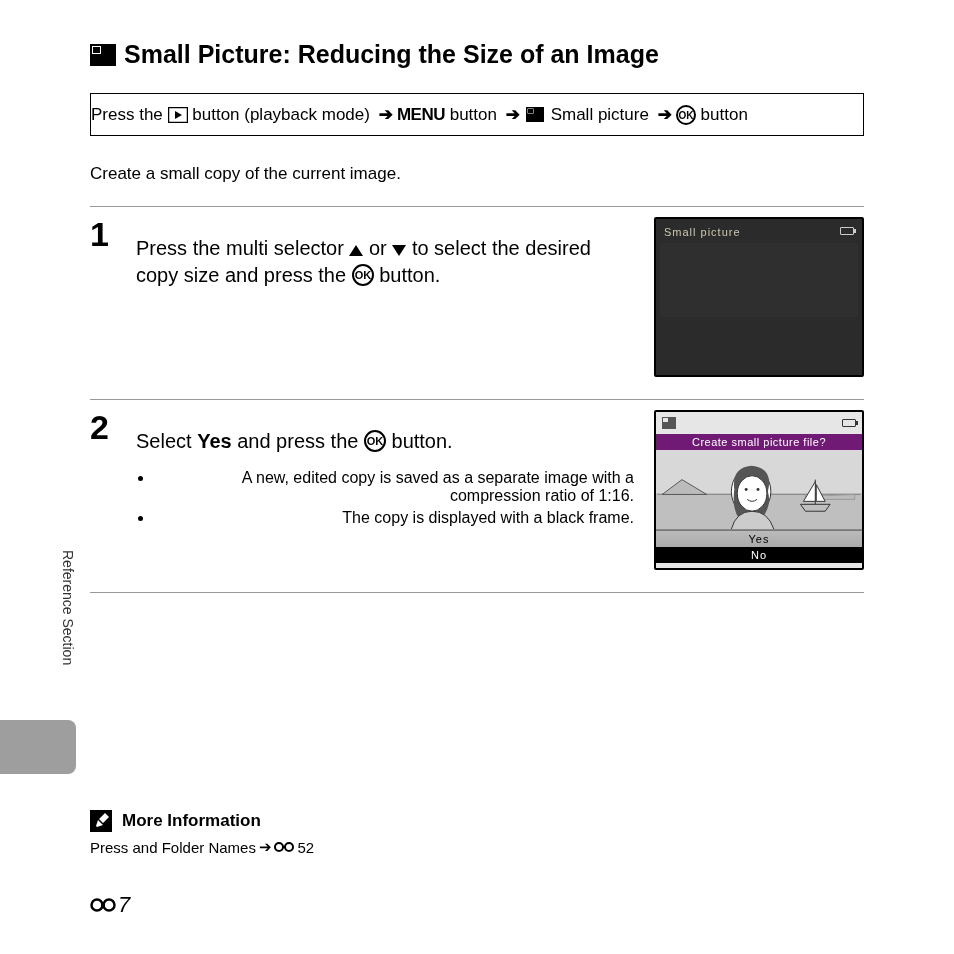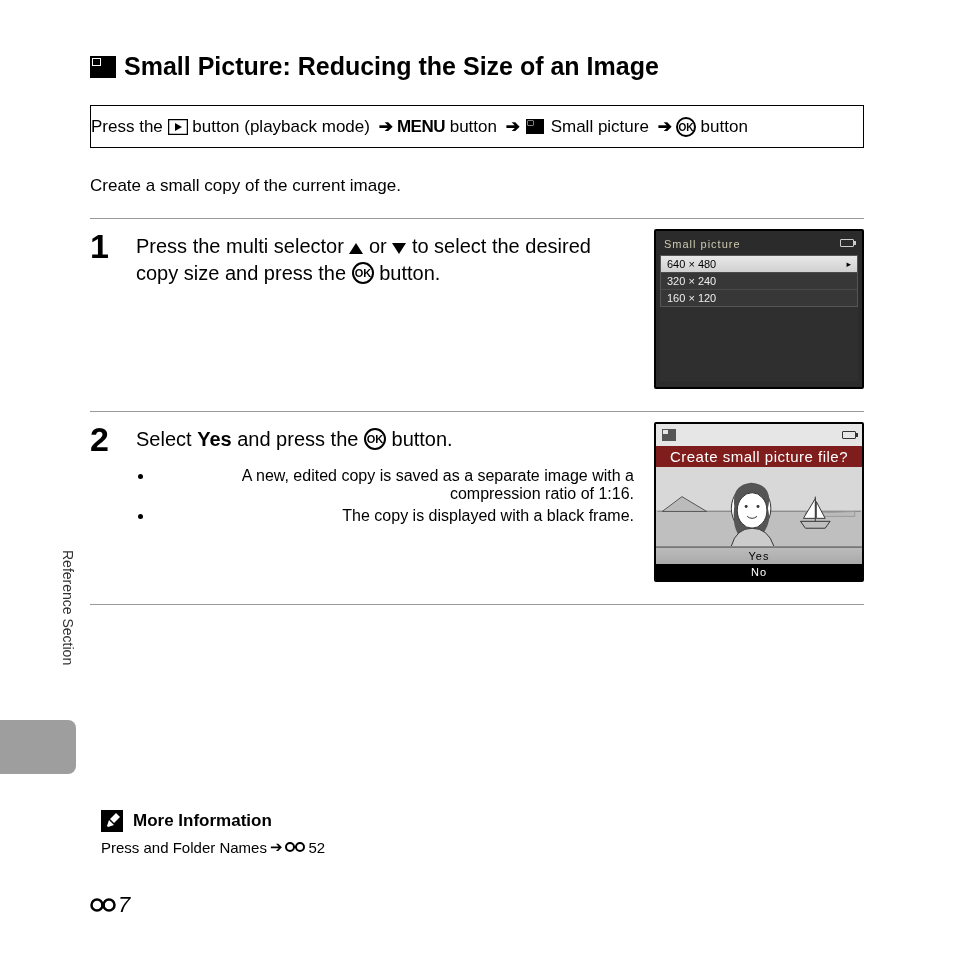--- a/index.html
+++ b/index.html
@@ -7,21 +7,21 @@
     width: 954px; height: 954px;
     background: #fff;
     font-family: "Helvetica Neue", Helvetica, Arial, sans-serif;
     color: #000;
     position: relative;
     padding: 30px 90px 30px 90px;
   }
   .heading {
     font-size: 25px;
     font-weight: 700;
-    margin-top: 22px;
+    margin-top: 10px;
     display: flex;
     align-items: center;
     gap: 8px;
   }
   .smallpic-icon { display: inline-flex; }
   .nav-box {
     border: 1px solid #000;
     margin-top: 24px;
     padding: 10px 0;
     font-size: 17px;
@@ -55,21 +55,21 @@
   .step-body {
     flex: 1;
     display: flex;
     gap: 20px;
     align-items: flex-start;
   }
   .step-text {
     flex: 1;
     font-size: 20px;
     line-height: 1.35;
-    margin-top: 4px;
+    margin-top: 18px;
   }
   .bullets {
     margin-top: 14px;
     padding-left: 18px;
     font-size: 16px;
     text-align: right;
   }
   .bullets li { margin-bottom: 4px; }
   .step-screen {
     width: 210px;
@@ -118,21 +118,21 @@
     overflow: hidden;
   }
   .lcd2-top {
     height: 22px; display:flex; justify-content:space-between; align-items:center;
     padding: 0 6px;
   }
   .mini-icon svg { display:block; }
   .batt2 { width: 14px; height: 8px; border: 1px solid #333; position: relative; border-radius:1px;}
   .batt2::after { content:''; position:absolute; right:-3px; top:1px; width:2px; height:4px; background:#333;}
   .lcd2-bar {
-    background: #7f1d1d; color:#fff; text-align:center; font-size:15px;
+    background: #701a75; color:#fff; text-align:center; font-size:11px;
     padding: 2px 0; letter-spacing: 0.5px;
   }
   .lcd2-scene {
     height: 80px; position: relative;
     background: linear-gradient(#d8d8d8 55%, #bfbfbf 55%);
     border-bottom: 1px solid #888;
   }
   .lcd2-scene svg { width:100%; height:100%; display:block;}
   .lcd2-yes {
     background: linear-gradient(#bbb,#aaa);
@@ -155,21 +155,21 @@
   .side-tab {
     position: absolute;
     left: 0; top: 720px;
     width: 76px; height: 54px;
     background: #9e9e9e;
     border-top-right-radius: 8px;
     border-bottom-right-radius: 8px;
   }
   .more-info {
     position: absolute;
-    left: 101px; bottom: 98px;
+    left: 90px; bottom: 98px;
   }
   .more-info-title {
     display: flex; align-items: center; gap: 10px;
     font-size: 17px; font-weight: 700;
   }
   .pencil-box {
     width: 22px; height: 22px; background: #000; display:inline-flex;
     align-items:center; justify-content:center;
   }
   .more-info-text {
@@ -245,28 +245,20 @@
               <circle cx="11" cy="11" r="10" fill="none" stroke="#000" stroke-width="2"></circle>
               <text x="11" y="15" text-anchor="middle" font-size="11" font-weight="700" font-family="Arial">OK</text>
             </svg>
           </span><span> button.</span>
       </div>
       <div class="step-screen">
         <div class="lcd1">
           <div class="lcd1-title">
             <span>Small picture</span>
             <span class="batt"></span>
-          </div>
-          <div class="lcd1-list">
-            <div class="lcd1-item selected">
-                <span>640 × 480</span>
-                <span class="chev">▸</span>
-              </div>
-            <div class="lcd1-item">320 × 240</div>
-            <div class="lcd1-item" style="border-bottom:none;">160 × 120</div>
           </div>
           <div class="lcd1-body"></div>
         </div>
       </div>
     </div>
   </div>
 
   <div class="step">
     <div class="step-num">2</div>
     <div class="step-body">

